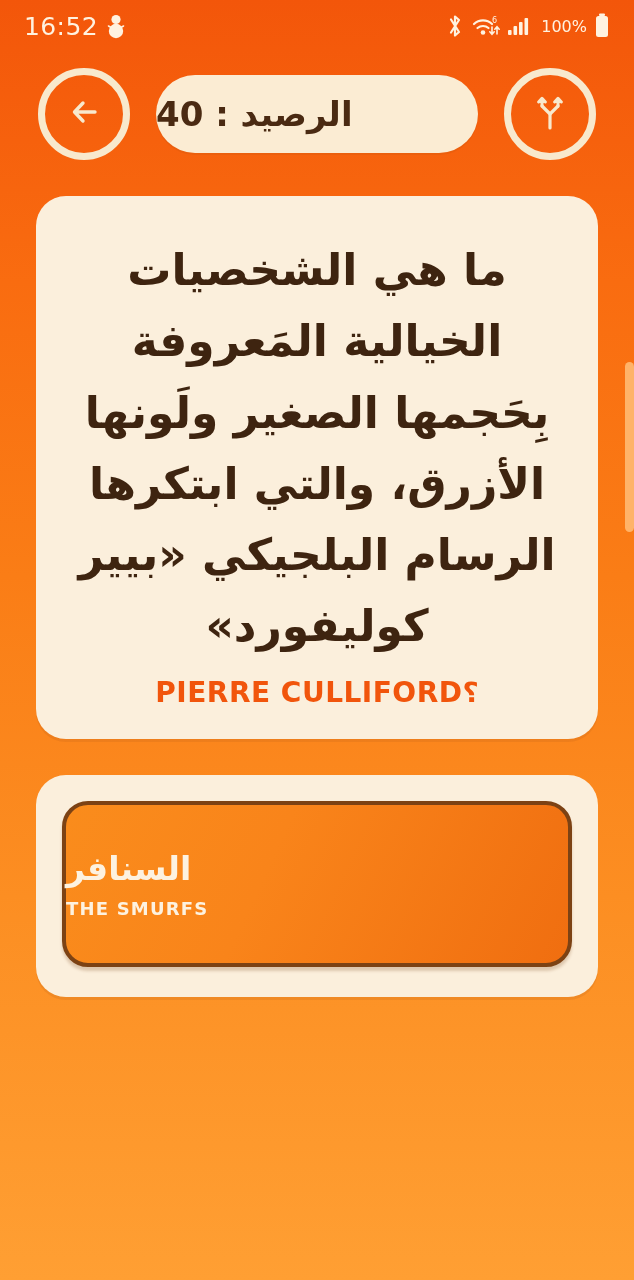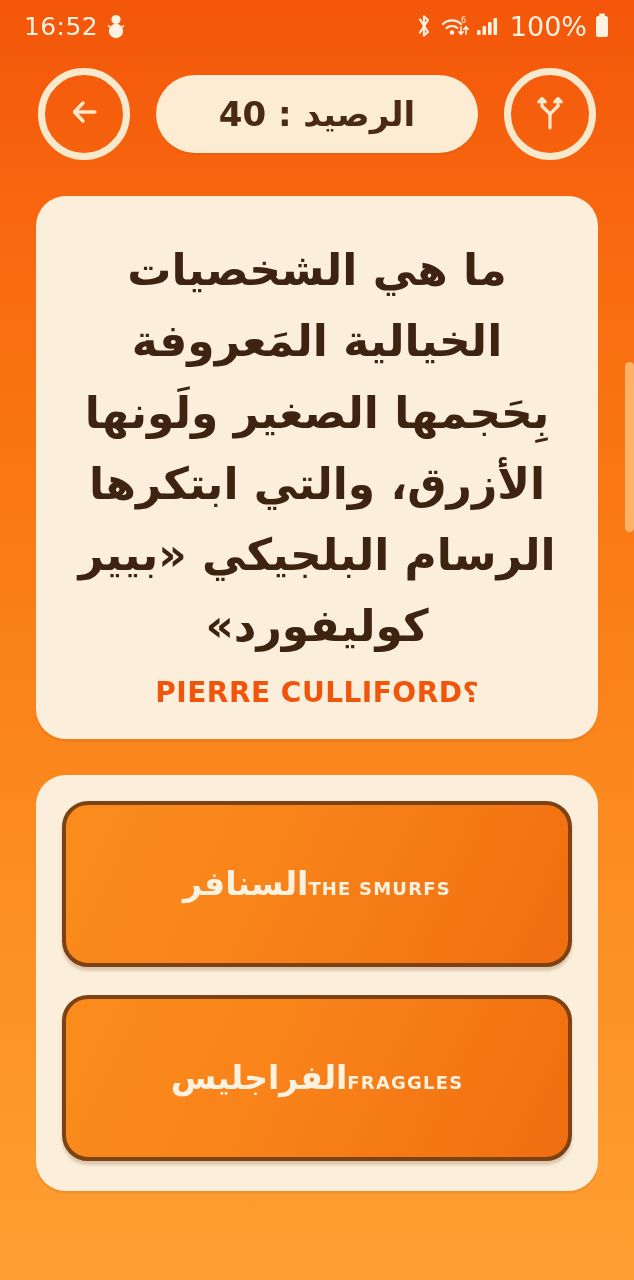--- a/index.html
+++ b/index.html
@@ -16,21 +16,21 @@
   
   .statusbar{
     height:52px; width:100%;
     display:flex; align-items:center; justify-content:space-between;
     padding:0 24px;
     color:#FFF4E6;
   }
   .sb-left{ display:flex; align-items:center; gap:8px; }
   .sb-time{ font-size:25px; font-weight:400; letter-spacing:.4px; color:#FFF2E0;}
   .sb-right{ display:flex; align-items:center; gap:7px; }
-  .sb-batterytxt{ font-size:27px; font-weight:400; color:#FFF2E0; margin-left:3px;}
+  .sb-batterytxt{ font-size:16px; font-weight:400; color:#FFF2E0; margin-left:3px;}
   .sb-ico{ display:flex; align-items:center; }
 
   
   .header{
     height:112px;
     display:flex; align-items:center; justify-content:space-between;
     padding:0 38px;
     margin-top:6px;
   }
   .circle-btn{
@@ -39,21 +39,21 @@
     display:flex; align-items:center; justify-content:center;
     background:transparent;
     flex:0 0 auto;
   }
   .balance-pill{
     flex:1 1 auto;
     margin:0 26px;
     height:78px;
     background:#FBECD3;
     border-radius:40px;
-    display:flex; align-items:center; justify-content:center;
+    display:flex; align-items:center; 
     box-shadow:0 2px 0 rgba(140,70,20,.10);
   }
   .balance-txt{
     direction:rtl;
     font-size:34px; font-weight:700;
     color:#4A2A12;
     letter-spacing:.2px;
   }
 
   
@@ -84,22 +84,22 @@
 
   
   .answers-panel{
     margin:36px 36px 0 36px;
     background:#FBEFDC;
     border-radius:30px;
     padding:26px 26px 30px 26px;
     box-shadow:0 3px 0 rgba(130,62,16,.10);
   }
   .answer-btn{
-    display:flex; 
-    align-items:center; justify-content:center;
+    display:flex; flex-direction:column;
+    align-items:flex-start; justify-content:center;
     height:166px;
     margin-bottom:28px;
     border-radius:26px;
     border:4px solid #7C4214;
     background:linear-gradient(115deg,#FA8C1C 0%,#F9841A 40%,#F06E10 100%);
     box-shadow:0 4px 3px rgba(120,60,15,.22);
     cursor:pointer;
   }
   .answer-btn:last-child{ margin-bottom:0; }
   .ans-ar{
@@ -209,22 +209,18 @@
 </div>
 
 <div class="answers-panel">
 
   <div class="answer-btn">
     <span class="ans-ar">السنافر</span>
     <span class="ans-en">THE SMURFS</span>
   </div>
 
 
-  <div class="answer-btn">
-    <span class="ans-ar">الفراجليس</span>
-    <span class="ans-en">FRAGGLES</span>
-  </div>
 
 </div>
 
 <div class="scroll-track">
   <div class="scroll-thumb"></div>
 </div>
 
 </body></html>

